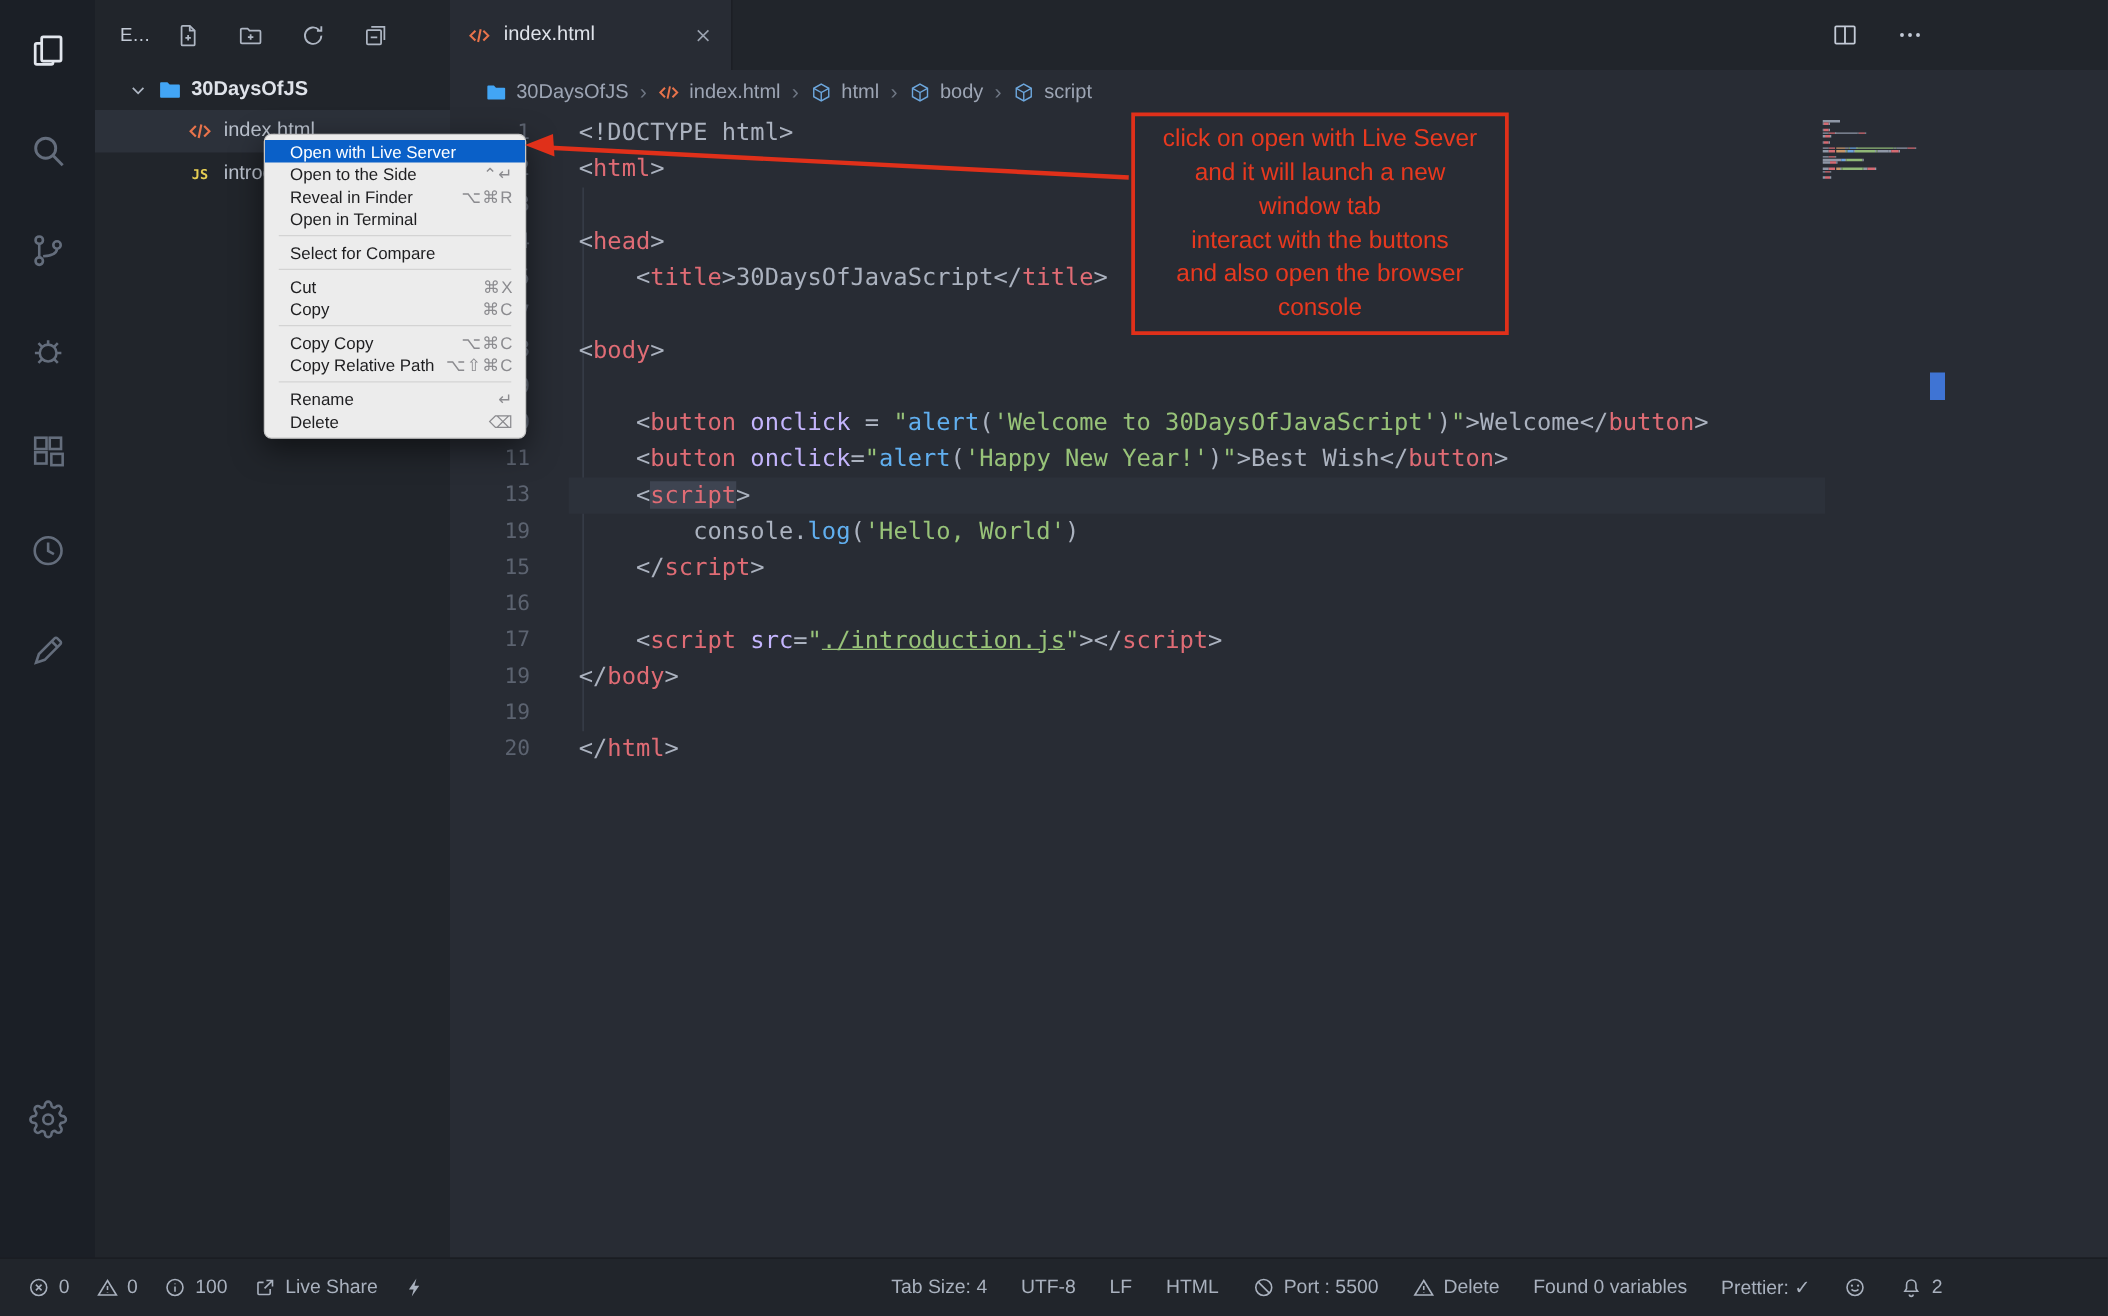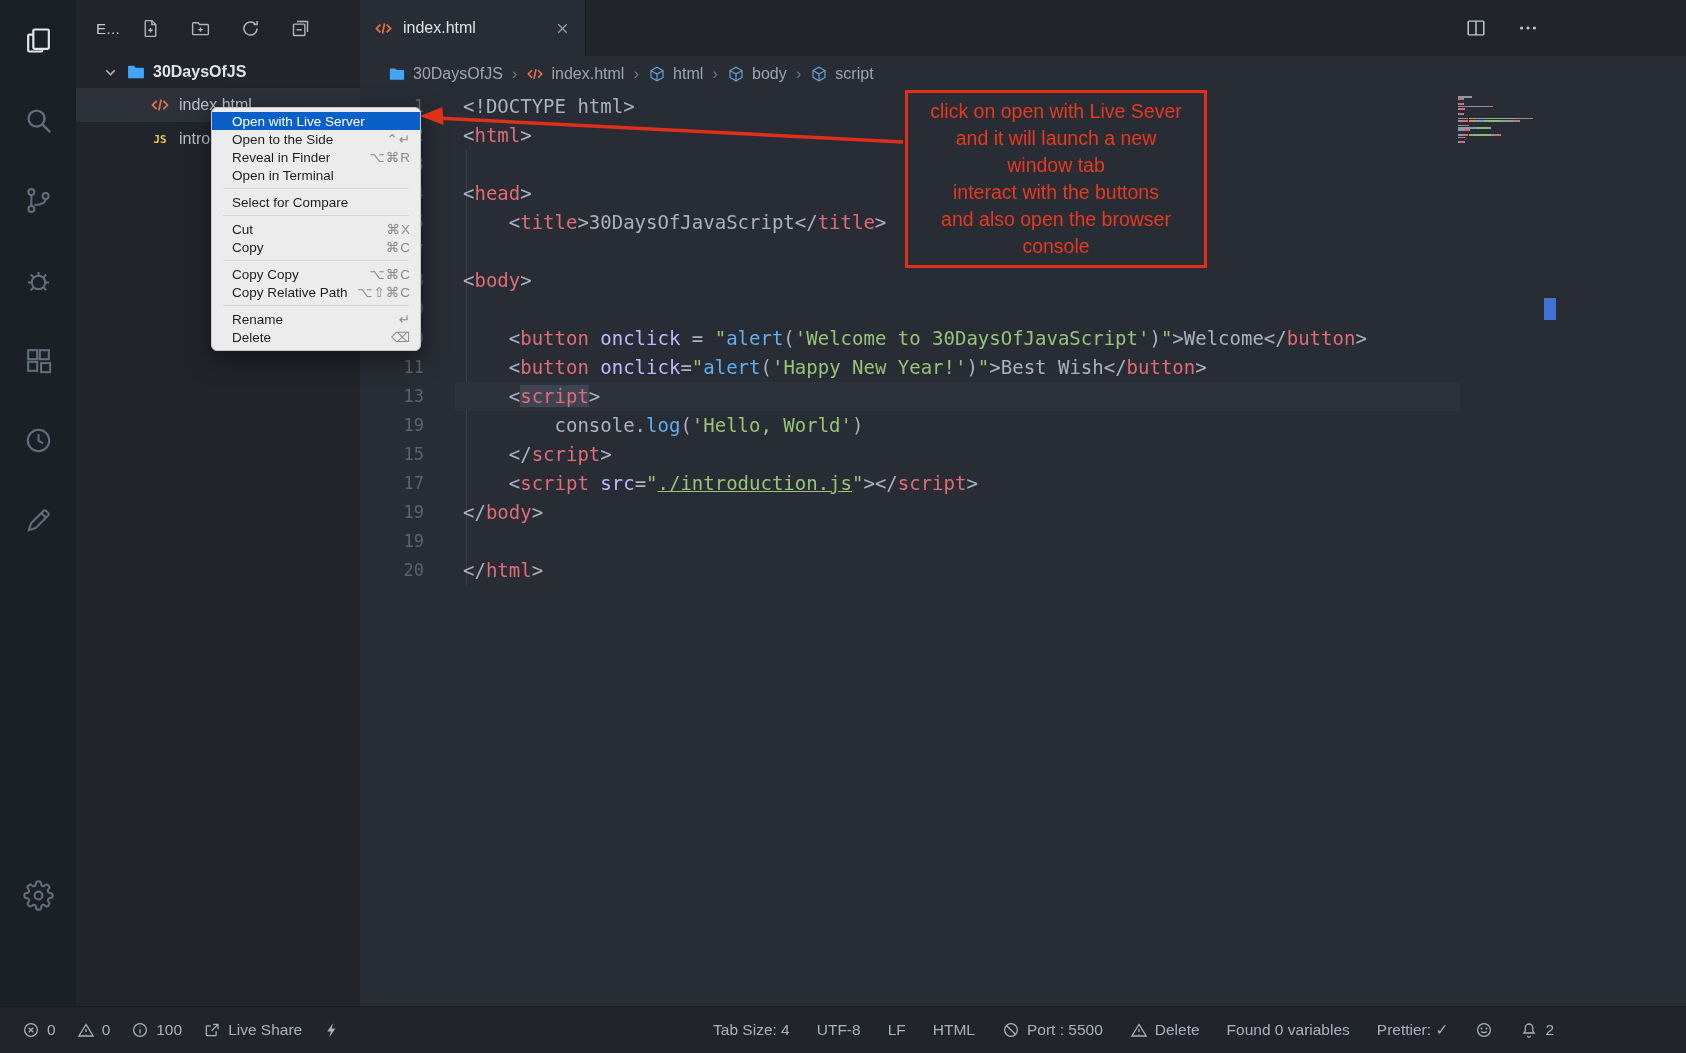--- a/index.html
+++ b/index.html
@@ -328,20 +328,21 @@
         <div class="line"><span class="ln">4</span><span class="lcode"><span class="tok-pun">&lt;</span><span class="tok-tag">head</span><span class="tok-pun">&gt;</span></span></div>
         <div class="line"><span class="ln">5</span><span class="lcode"><span class="tok-pun">    &lt;</span><span class="tok-tag">title</span><span class="tok-pun">&gt;</span><span class="tok-pun">30DaysOfJavaScript</span><span class="tok-pun">&lt;/</span><span class="tok-tag">title</span><span class="tok-pun">&gt;</span></span></div>
         <div class="line"><span class="ln">7</span><span class="lcode"></span></div>
         <div class="line"><span class="ln">8</span><span class="lcode"><span class="tok-pun">&lt;</span><span class="tok-tag">body</span><span class="tok-pun">&gt;</span></span></div>
         <div class="line"><span class="ln">9</span><span class="lcode"></span></div>
         <div class="line"><span class="ln">10</span><span class="lcode"><span class="tok-pun">    &lt;</span><span class="tok-tag">button</span><span class="tok-pun"> </span><span class="tok-attr">onclick</span><span class="tok-pun"> = </span><span class="tok-str">"</span><span class="tok-fn">alert</span><span class="tok-pun">(</span><span class="tok-str">'Welcome to 30DaysOfJavaScript'</span><span class="tok-pun">)</span><span class="tok-str">"</span><span class="tok-pun">&gt;Welcome</span><span class="tok-pun">&lt;/</span><span class="tok-tag">button</span><span class="tok-pun">&gt;</span></span></div>
         <div class="line"><span class="ln">11</span><span class="lcode"><span class="tok-pun">    &lt;</span><span class="tok-tag">button</span><span class="tok-pun"> </span><span class="tok-attr">onclick</span><span class="tok-pun">=</span><span class="tok-str">"</span><span class="tok-fn">alert</span><span class="tok-pun">(</span><span class="tok-str">'Happy New Year!'</span><span class="tok-pun">)</span><span class="tok-str">"</span><span class="tok-pun">&gt;Best Wish</span><span class="tok-pun">&lt;/</span><span class="tok-tag">button</span><span class="tok-pun">&gt;</span></span></div>
         <div class="line current"><span class="linebg"></span><span class="ln">13</span><span class="lcode"><span class="tok-pun">    &lt;</span><span class="tok-tag tok-sel">script</span><span class="tok-pun">&gt;</span></span></div>
         <div class="line"><span class="ln">19</span><span class="lcode"><span class="tok-pun">        console</span><span class="tok-pun">.</span><span class="tok-fn">log</span><span class="tok-pun">(</span><span class="tok-str">'Hello, World'</span><span class="tok-pun">)</span></span></div>
         <div class="line"><span class="ln">15</span><span class="lcode"><span class="tok-pun">    &lt;/</span><span class="tok-tag">script</span><span class="tok-pun">&gt;</span></span></div>
+        <div class="line"><span class="ln">16</span><span class="lcode"></span></div>
         <div class="line"><span class="ln">17</span><span class="lcode"><span class="tok-pun">    &lt;</span><span class="tok-tag">script</span><span class="tok-pun"> </span><span class="tok-attr">src</span><span class="tok-pun">=</span><span class="tok-str">"</span><span class="tok-str tok-link">./introduction.js</span><span class="tok-str">"</span><span class="tok-pun">&gt;</span><span class="tok-pun">&lt;/</span><span class="tok-tag">script</span><span class="tok-pun">&gt;</span></span></div>
         <div class="line"><span class="ln">19</span><span class="lcode"><span class="tok-pun">&lt;/</span><span class="tok-tag">body</span><span class="tok-pun">&gt;</span></span></div>
         <div class="line"><span class="ln">19</span><span class="lcode"></span></div>
         <div class="line"><span class="ln">20</span><span class="lcode"><span class="tok-pun">&lt;/</span><span class="tok-tag">html</span><span class="tok-pun">&gt;</span></span></div>
       </div>
   </div>
 </div>
 
 <div class="minimap" id="minimap">
     <div class="mm-line"><span style="width: 14.25px; background: rgb(143, 151, 166);"></span></div>

